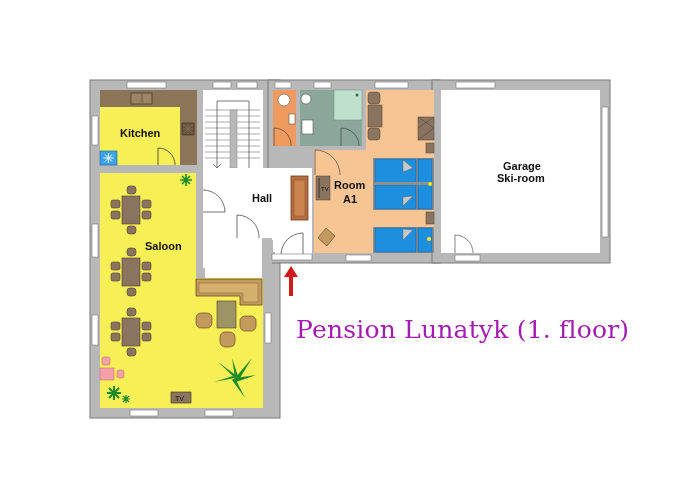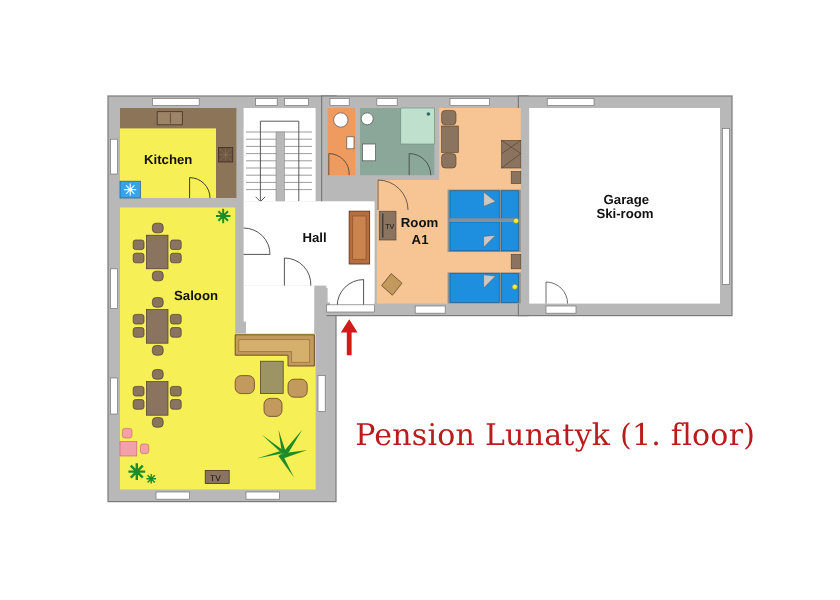--- a/index.html
+++ b/index.html
@@ -2,21 +2,21 @@
 <html><head>
   <meta charset="utf-8">
   <style>
     html, body { margin: 0; padding: 0; background: #ffffff; }
     body { width: 700px; height: 500px; position: relative; overflow: hidden; font-family: "Liberation Sans", sans-serif; }
     #plan { position: absolute; left: 0; top: 0; }
     .room-label { font-family: "Liberation Sans", sans-serif; font-weight: bold; font-size: 11px; fill: #111; }
     .caption {
       position: absolute; left: 296px; top: 315px;
       font-family: "DejaVu Serif", serif; font-size: 25px; font-weight: normal;
-      color: #b91c1c; letter-spacing: 0.2px; white-space: nowrap; margin-top: 33px;
+      color: #a21caf; letter-spacing: 0.2px; white-space: nowrap;
     }
   </style>
 </head>
 <body>
 
 <svg id="plan" width="700" height="500" viewBox="0 0 700 500">
 
   <rect x="90" y="80" width="190" height="338" fill="#b8b8b8" stroke="#7a7a7a" stroke-width="1"></rect>
 
   <rect x="268" y="80" width="172" height="183" fill="#b8b8b8" stroke="#7a7a7a" stroke-width="1"></rect>

